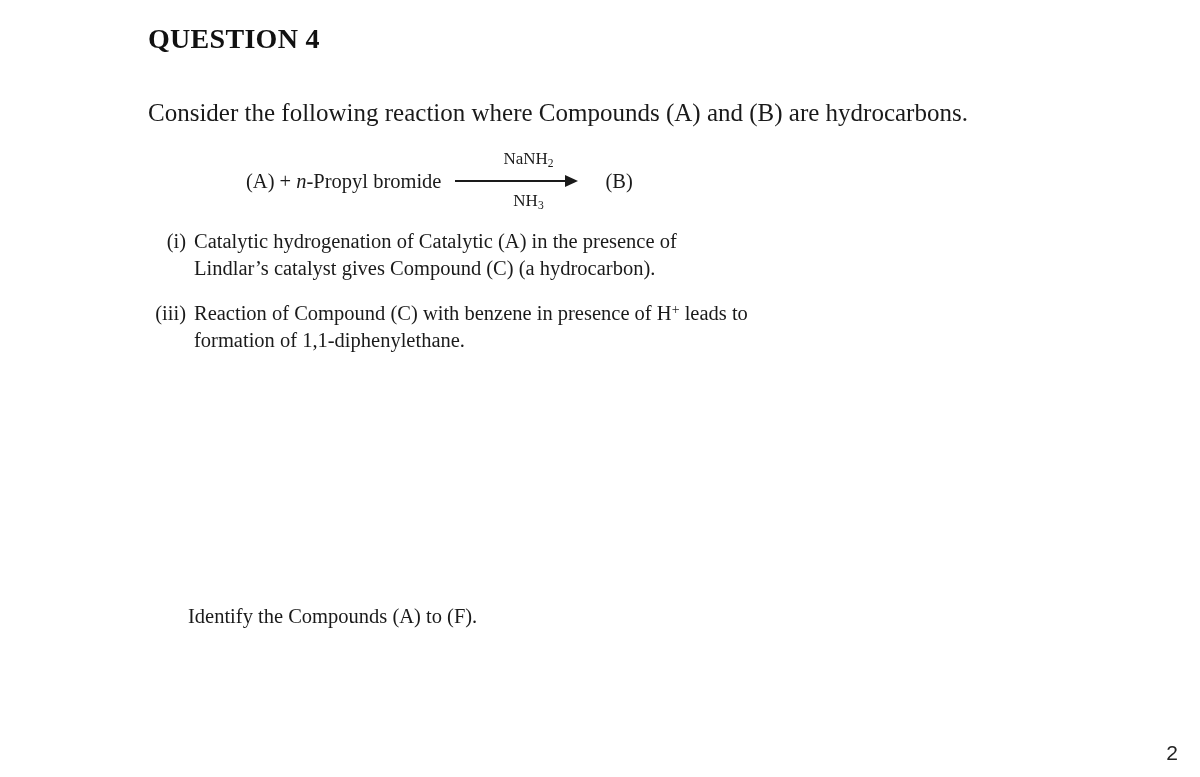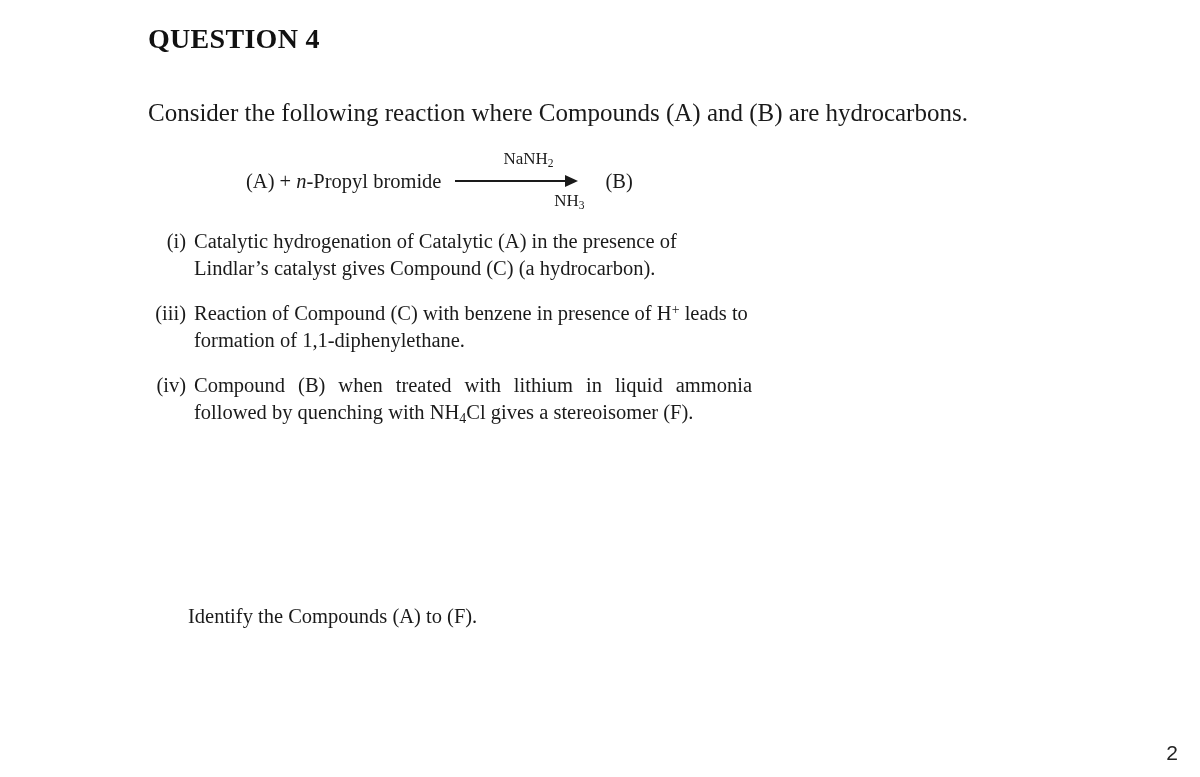--- a/index.html
+++ b/index.html
@@ -69,21 +69,21 @@
   .arrow-label {
     position: absolute;
     left: 17px;
     width: 112px;
     text-align: center;
     font-size: 17px;
     line-height: 1;
     white-space: nowrap;
   }
   .arrow-label.above { top: 0px; }
-  .arrow-label.below { bottom: 0px; text-align: right; }
+  .arrow-label.below { bottom: 0px; }
   .arrow-line {
     position: absolute;
     left: 0;
     top: 30px;
     width: 112px;
     height: 2px;
     background: #1a1a1a;
   }
   .arrow-head {
     position: absolute;
@@ -178,24 +178,20 @@
       <span class="marker">(i)</span>
       <span class="body">Catalytic hydrogenation of Catalytic (A) in the presence of Lindlar’s catalyst gives Compound (C) (a hydrocarbon).</span>
     </div>
 
 
     <div class="item">
       <span class="marker">(iii)</span>
       <span class="body"><span>Reaction of Compound (C) with benzene in presence of H</span><sup>+</sup><span> leads to formation of 1,1-diphenylethane.</span></span>
     </div>
 
-    <div class="item justify">
-      <span class="marker">(iv)</span>
-      <span class="body"><span>Compound (B) when treated with lithium in liquid ammonia followed by quenching with NH</span><sub>4</sub><span>Cl gives a stereoisomer (F).</span></span>
-    </div>
 
   </div>
 
   <div class="closing">Identify the Compounds (A) to (F).</div>
 
   <div class="page-number">2</div>
 
 </div>
 
 </body></html>

